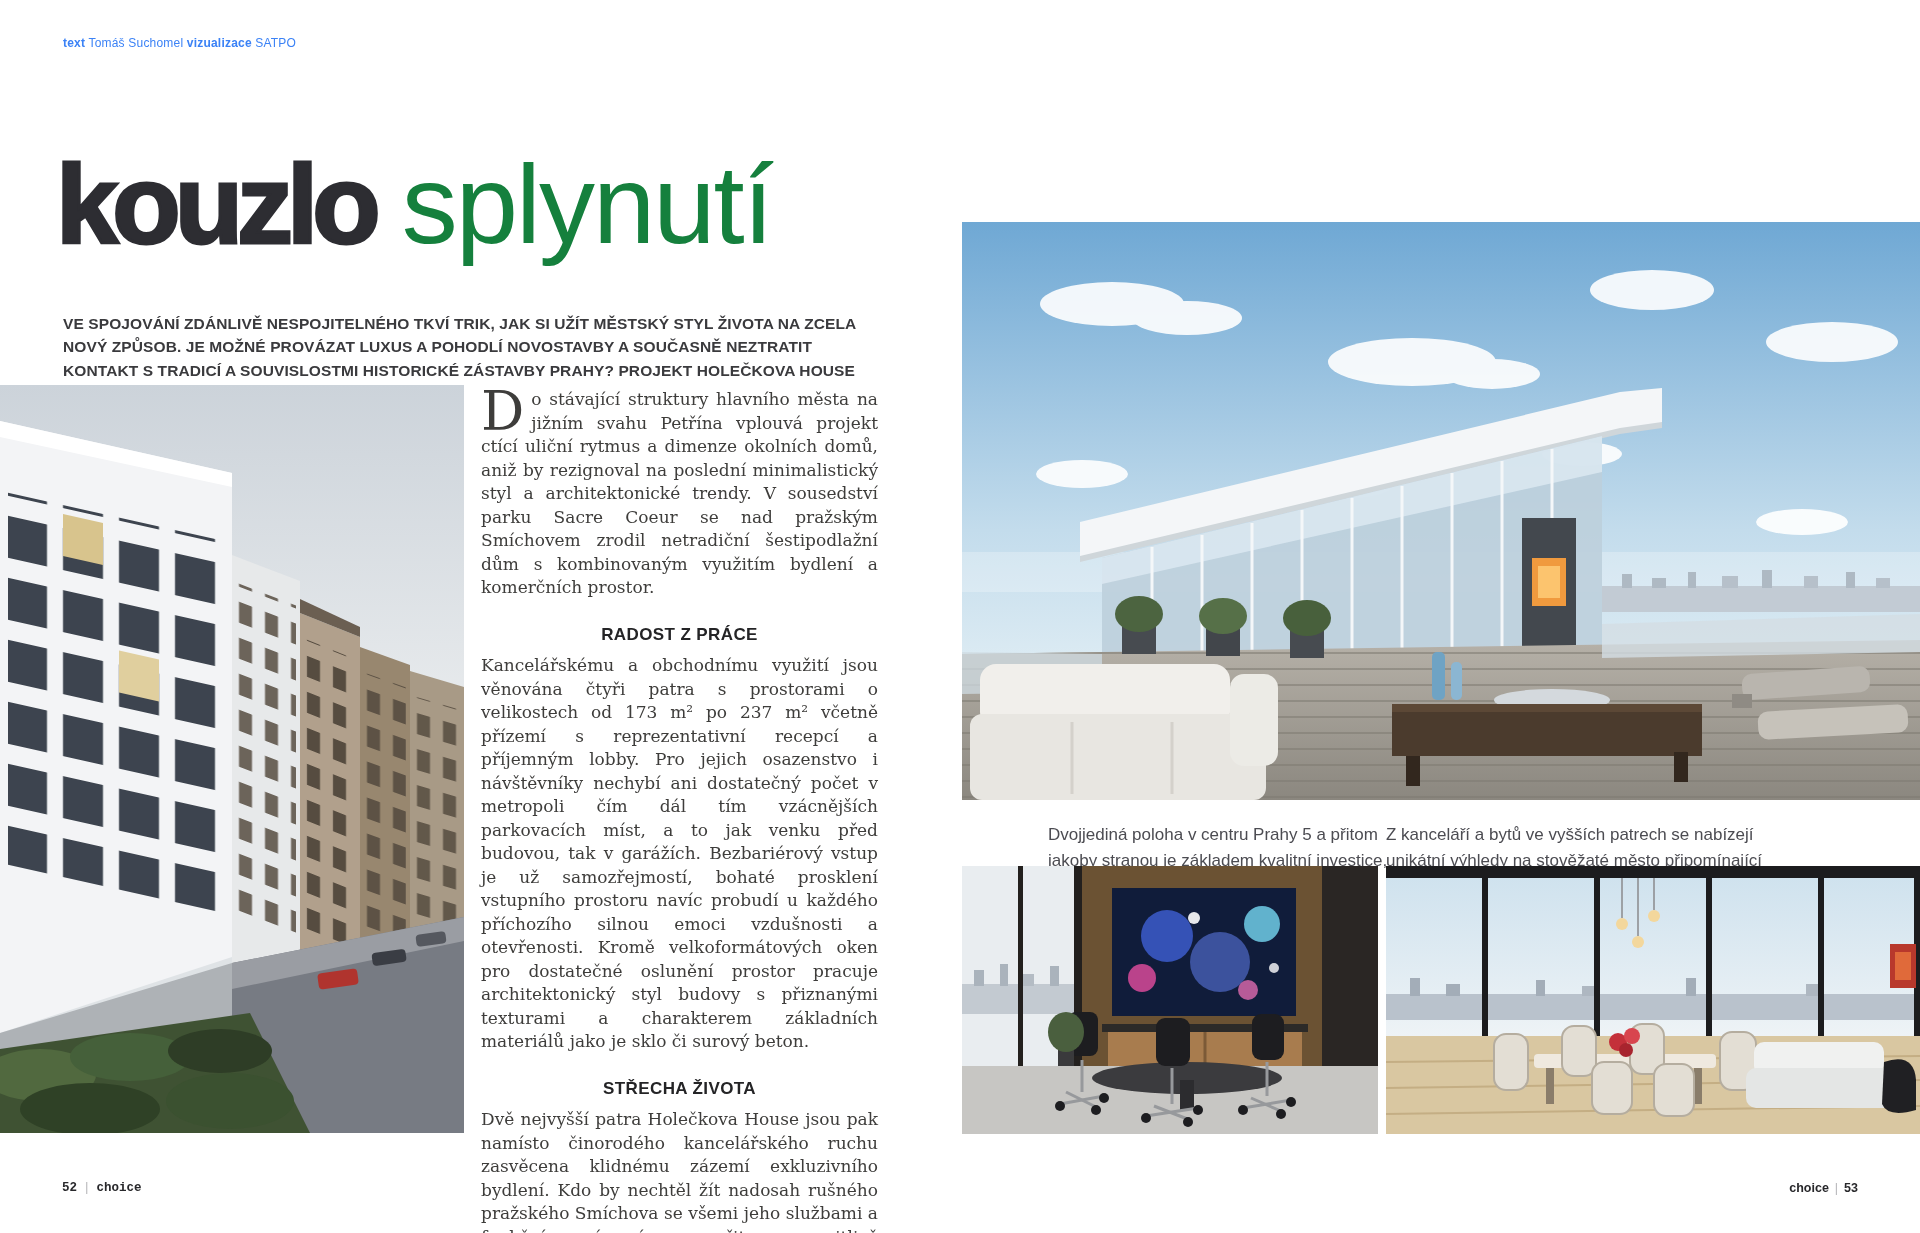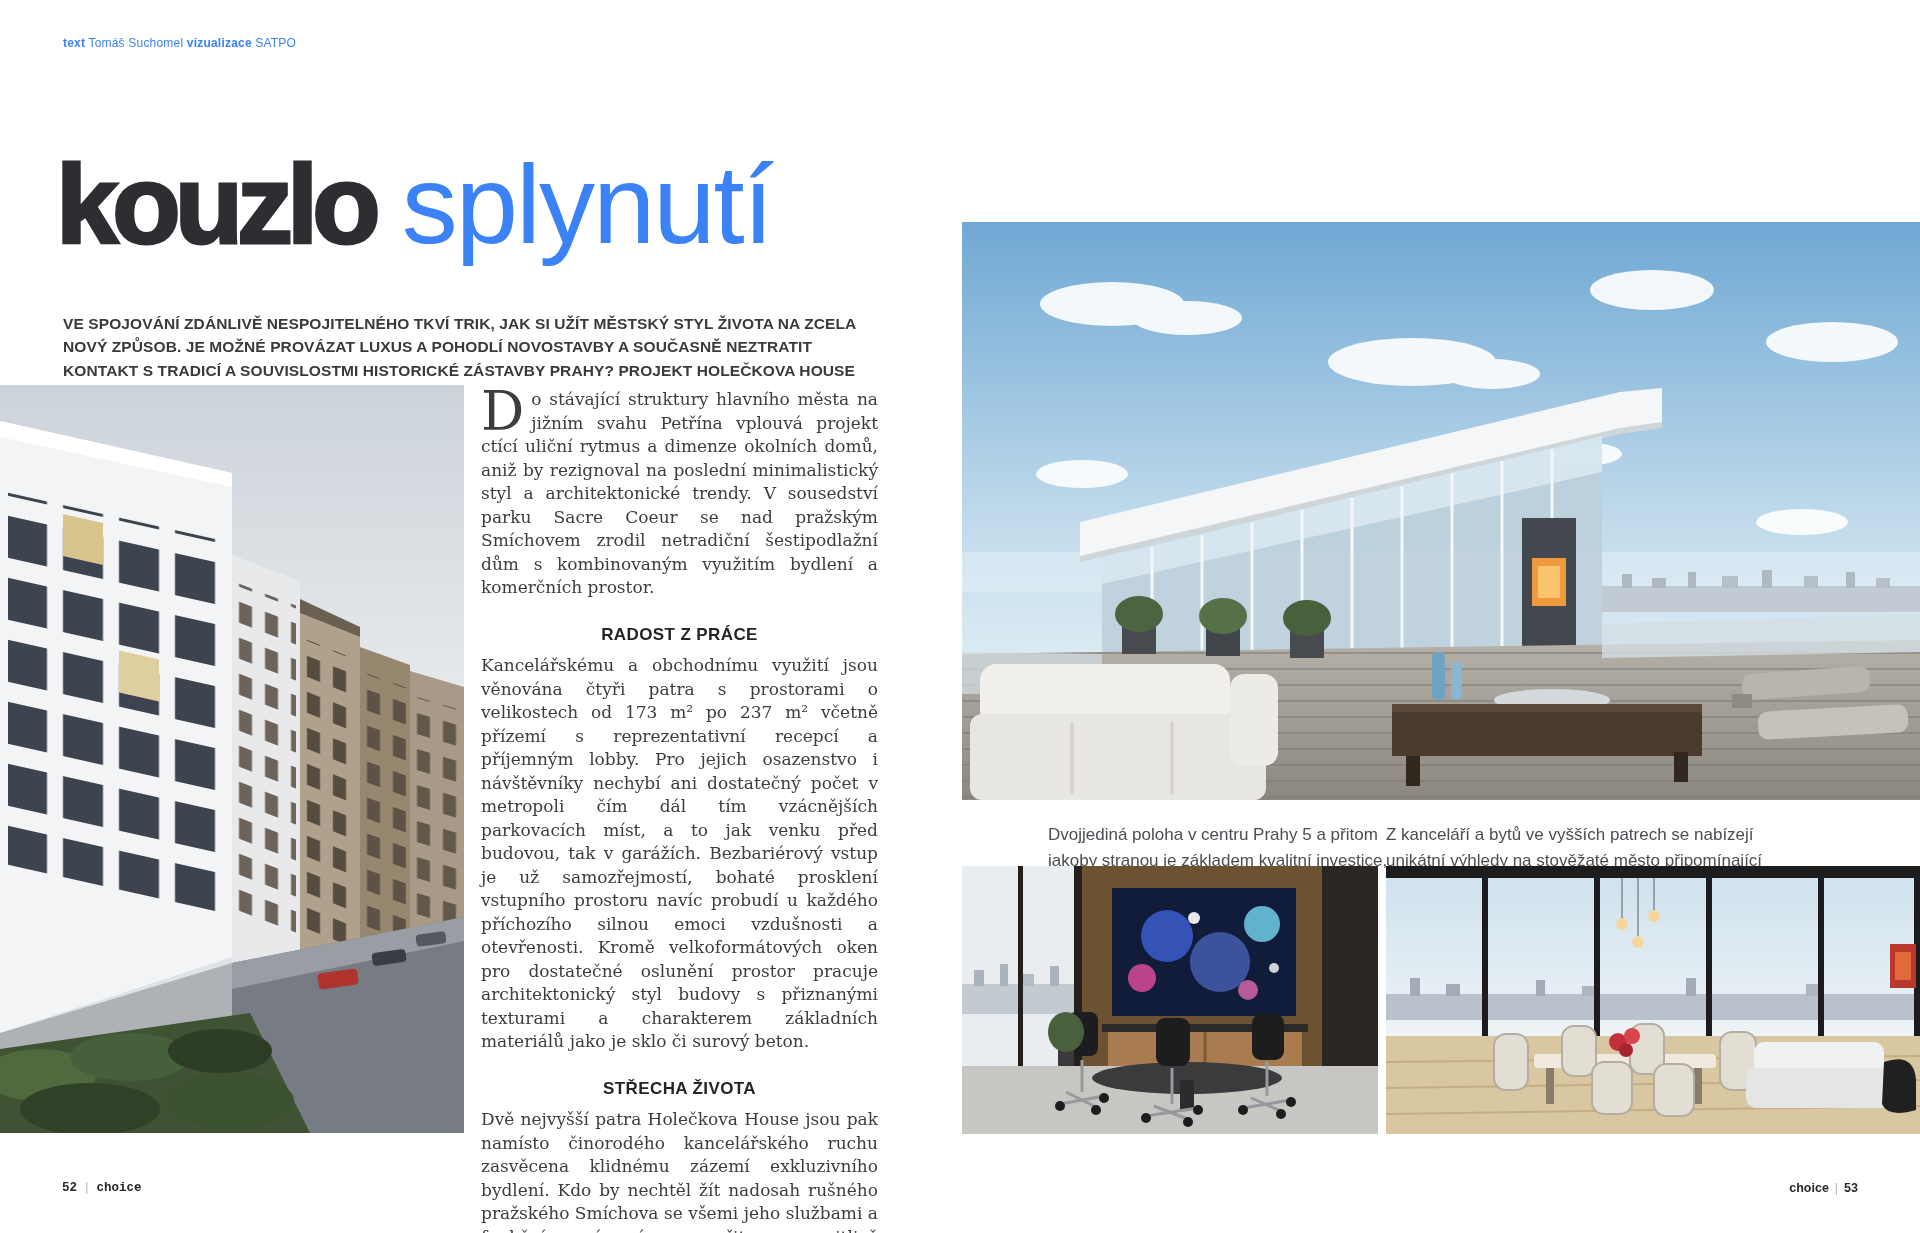--- a/index.html
+++ b/index.html
@@ -7,21 +7,21 @@
           font-family:"Liberation Sans",sans-serif;color:#2f2f33;}
 
   
   .credit{position:absolute;left:63px;top:16px;font-size:12px;color:#3b82f6;letter-spacing:.2px;margin-top:20px;}
   .credit .b{font-weight:bold;}
 
   
   .title{position:absolute;left:56px;top:138px;margin:0;font-size:112px;line-height:1.2;
          letter-spacing:-4px;color:#2d2d32;white-space:nowrap;font-weight:normal;}
   .t-bold{font-weight:bold;-webkit-text-stroke:3px #2d2d32;letter-spacing:-6px;text-align:right;}
-  .t-light{font-weight:normal;letter-spacing:-2px;color:#3b82f6;}
+  .t-light{font-weight:normal;letter-spacing:-2px;color:#15803d;}
 
   
   .standfirst{position:absolute;left:63px;top:312px;width:818px;margin:0;
               font-size:15.5px;font-weight:bold;line-height:1.5;color:#3a3a3d;letter-spacing:.1px;}
 
   
   figure{margin:0;padding:0;position:absolute;overflow:hidden;background:#dfe3e6;}
   figure svg{display:block;}
   .f-left{left:0;top:385px;width:464px;height:748px;}
   .f-terrace{left:962px;top:222px;width:958px;height:578px;}

